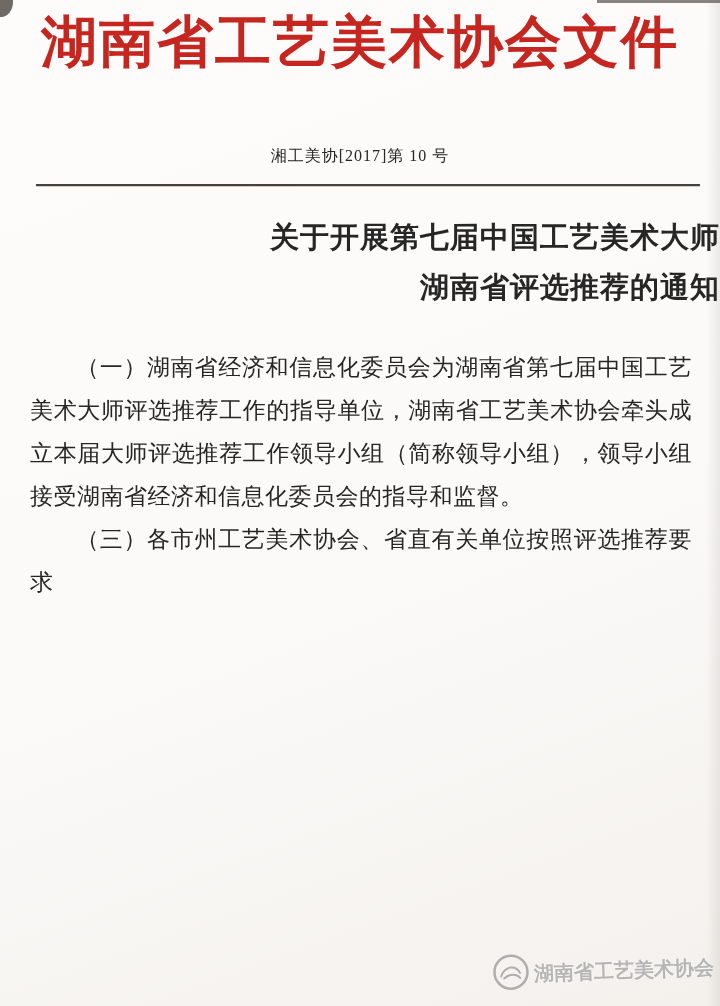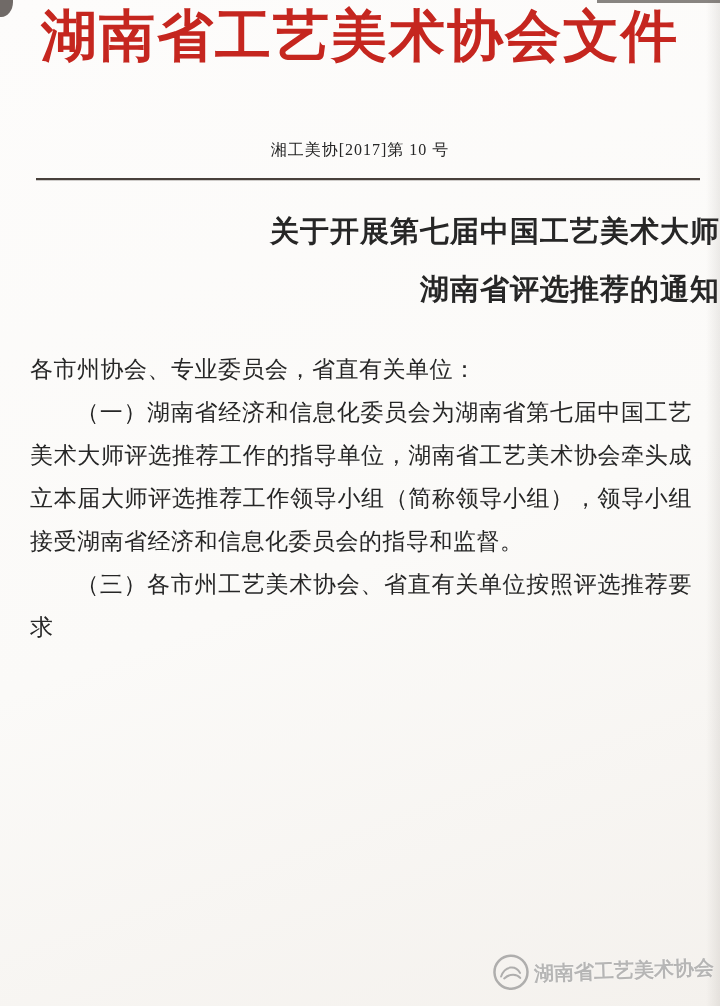--- a/index.html
+++ b/index.html
@@ -32,21 +32,21 @@
     opacity: .6;
   }
   .edge-shade-right {
     position: absolute; top: 0; right: 0;
     width: 14px; height: 100%;
     background: linear-gradient(to right, rgba(90,80,72,0), rgba(90,80,72,.10));
   }
   
   .banner {
     margin: 0;
-    padding-top: 0;
+    padding-top: 6px;
     text-align: center;
     font-size: 56px;
     font-weight: bold;
     letter-spacing: 2px;
     line-height: 72px;
     white-space: nowrap;
   }
   .doc-number {
     margin-top: 63px;
     text-align: center;
@@ -63,21 +63,21 @@
   
   .notice-title {
     margin: 0;
     text-align: right;
     font-size: 29px;
     font-weight: bold;
     line-height: 37px;
     letter-spacing: 1px;
   }
   .title-line1 { margin-top: 33px; }
-  .title-line2 { margin-top: 21px; }
+  .title-line2 { margin-top: 13px; }
   
   .doc-body {
     margin: 40px 28px 0 30px;
     font-size: 23px;
     line-height: 43px;
     text-align: justify;
     letter-spacing: .5px;
   }
   .doc-body p { margin: 0; }
   .indent { text-indent: 2em; }
@@ -115,21 +115,20 @@
   <h1 class="banner" style="color:#c5261f">湖南省工艺美术协会文件</h1>
 
   <div class="doc-number">湘工美协[2017]第 10 号</div>
 
   <div class="rule"></div>
 
   <h2 class="notice-title title-line1">关于开展第七届中国工艺美术大师</h2>
   <h2 class="notice-title title-line2">湖南省评选推荐的通知</h2>
 
   <div class="doc-body">
-    <p>各市州协会、专业委员会，省直有关单位：</p>
     <p class="indent">（一）湖南省经济和信息化委员会为湖南省第七届中国工艺美术大师评选推荐工作的指导单位，湖南省工艺美术协会牵头成立本届大师评选推荐工作领导小组（简称领导小组），领导小组接受湖南省经济和信息化委员会的指导和监督。</p>
     <p class="indent">（三）各市州工艺美术协会、省直有关单位按照评选推荐要求</p>
   </div>
 
   <div class="watermark">
     <span class="watermark-logo">
       <svg width="40" height="40" viewBox="0 0 40 40">
         <circle cx="20" cy="20" r="16.5" fill="none" stroke="#8a8a8a" stroke-width="2.5"></circle>
         <path d="M10 24 C14 13, 25 13, 29 21 M13 26 C19 21, 26 22, 29 26" fill="none" stroke="#8a8a8a" stroke-width="2" stroke-linecap="round"></path>
       </svg>

